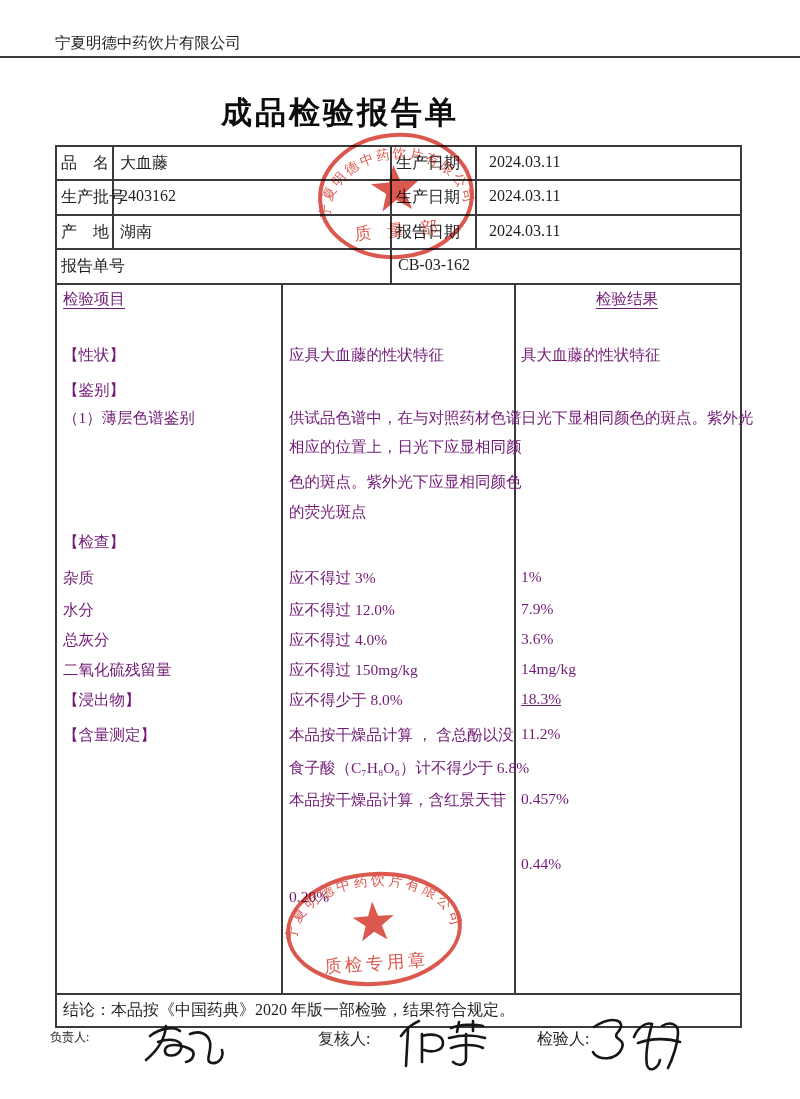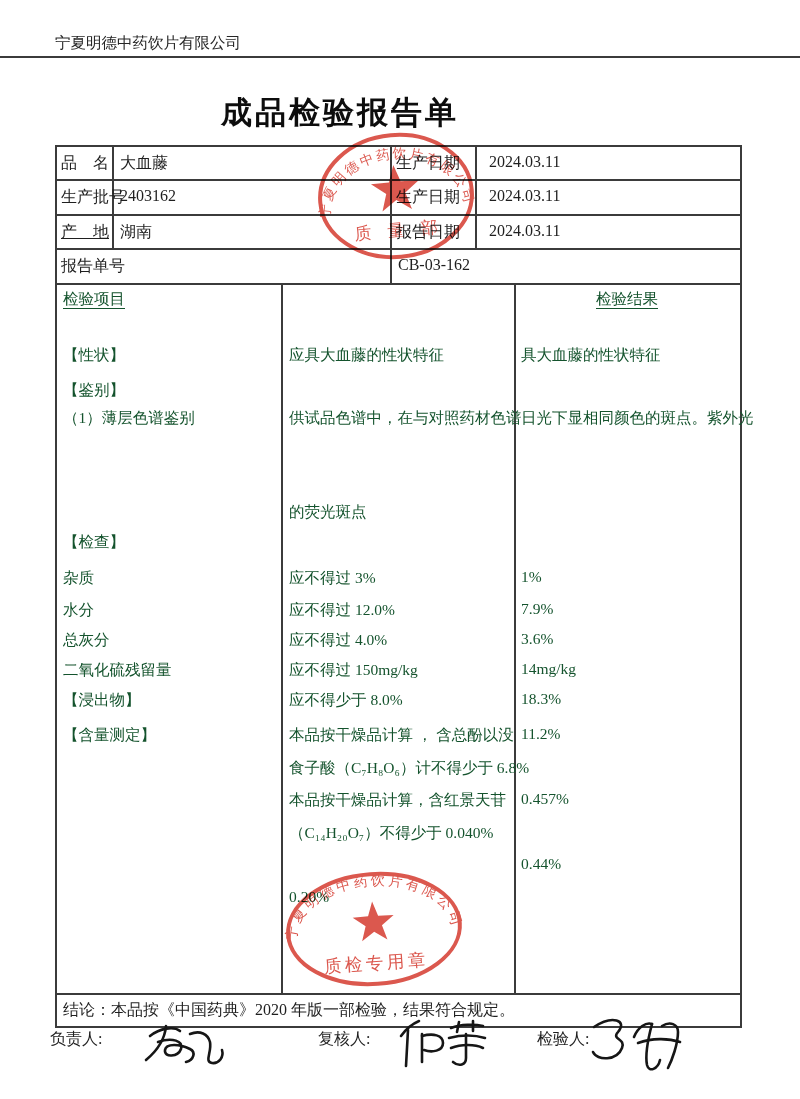--- a/index.html
+++ b/index.html
@@ -10,21 +10,21 @@
   }
   .abs{position:absolute;white-space:nowrap;}
   .hl{position:absolute;height:2px;background:#3b3b3b;}
   .vl{position:absolute;width:2px;background:#3b3b3b;}
   .hdr{font-size:15.5px;color:#262626;}
   .title{
     position:absolute;top:92px;left:0;width:680px;text-align:center;
     font-size:31px;font-weight:bold;letter-spacing:3px;color:#0d0d0d;
   }
   .info{font-size:16px;color:#1f1f1f;}
-  .bd{font-size:15.5px;color:#14532d;}
+  .bd{font-size:15.5px;color:#701a75;}
   .uh{text-decoration:underline;text-underline-offset:4px;}
   .cc{text-align:center;}
   .stamp{position:absolute;opacity:.85;mix-blend-mode:multiply;pointer-events:none;}
   .sig{position:absolute;pointer-events:none;}
   .sig path{fill:none;stroke:#161616;stroke-width:2.6;stroke-linecap:round;stroke-linejoin:round;}
 </style>
 </head>
 <body>
 
 <div class="page">
@@ -52,21 +52,21 @@
   <div class="abs info" style="left:61px;top:153px;">品　名</div>
   <div class="abs info" style="left:120px;top:153px;">大血藤</div>
   <div class="abs info" style="left:396px;top:153px;">生产日期</div>
   <div class="abs info" style="left:489px;top:153px;">2024.03.11</div>
 
   <div class="abs info" style="left:61px;top:187px;">生产批号</div>
   <div class="abs info" style="left:120px;top:187px;">2403162</div>
   <div class="abs info" style="left:396px;top:187px;">生产日期</div>
   <div class="abs info" style="left:489px;top:187px;">2024.03.11</div>
 
-  <div class="abs info" style="left:61px;top:222px;text-decoration:underline;">产　地</div>
+  <div class="abs info" style="left:61px;top:222px;">产　地</div>
   <div class="abs info" style="left:120px;top:222px;">湖南</div>
   <div class="abs info" style="left:396px;top:222px;">报告日期</div>
   <div class="abs info" style="left:489px;top:222px;">2024.03.11</div>
 
   <div class="abs info" style="left:61px;top:256px;">报告单号</div>
   <div class="abs info" style="left:398px;top:256px;">CB-03-162</div>
 
   <div class="abs bd uh" style="left:63px;top:289px;">检验项目</div>
   <div class="abs bd uh cc" style="left:514px;top:289px;width:226px;">检验结果</div>
 
@@ -76,46 +76,47 @@
   <div class="abs bd" style="left:63px;top:532px;">【检查】</div>
   <div class="abs bd" style="left:63px;top:568px;">杂质</div>
   <div class="abs bd" style="left:63px;top:600px;">水分</div>
   <div class="abs bd" style="left:63px;top:630px;">总灰分</div>
   <div class="abs bd" style="left:63px;top:660px;">二氧化硫残留量</div>
   <div class="abs bd" style="left:63px;top:690px;">【浸出物】</div>
   <div class="abs bd" style="left:63px;top:725px;">【含量测定】</div>
 
   <div class="abs bd" style="left:289px;top:345px;">应具大血藤的性状特征</div>
   <div class="abs bd" style="left:289px;top:408px;">供试品色谱中，在与对照药材色谱</div>
+  <div class="abs bd" style="left:289px;top:437px;">相应的位置上，日光下应显相同颜</div>
+  <div class="abs bd" style="left:289px;top:472px;">色的斑点。紫外光下应显相同颜色</div>
   <div class="abs bd" style="left:289px;top:502px;">的荧光斑点</div>
   <div class="abs bd" style="left:289px;top:568px;">应不得过 3%</div>
   <div class="abs bd" style="left:289px;top:600px;">应不得过 12.0%</div>
   <div class="abs bd" style="left:289px;top:630px;">应不得过 4.0%</div>
   <div class="abs bd" style="left:289px;top:660px;">应不得过 150mg/kg</div>
   <div class="abs bd" style="left:289px;top:690px;">应不得少于 8.0%</div>
   <div class="abs bd" style="left:289px;top:725px;">本品按干燥品计算 ，  含总酚以没</div>
   <div class="abs bd" style="left:289px;top:758px;">食子酸（C₇H₈O₆）计不得少于 6.8%</div>
   <div class="abs bd" style="left:289px;top:790px;text-align:center;">本品按干燥品计算，含红景天苷</div>
-  <div class="abs bd" style="left:289px;top:823px;">（C₁₄H₂₀O₇）不得少于 0.040%</div>
   <div class="abs bd" style="left:289px;top:888px;">0.20%</div>
 
   <div class="abs bd" style="left:521px;top:345px;">具大血藤的性状特征</div>
   <div class="abs bd" style="left:521px;top:408px;">日光下显相同颜色的斑点。紫外光</div>
   <div class="abs bd" style="left:521px;top:568px;">1%</div>
   <div class="abs bd" style="left:521px;top:600px;">7.9%</div>
   <div class="abs bd" style="left:521px;top:630px;">3.6%</div>
   <div class="abs bd" style="left:521px;top:660px;">14mg/kg</div>
-  <div class="abs bd" style="left:521px;top:690px;">18.3%</div>
+  <div class="abs bd" style="left:521px;top:690px;text-decoration:underline;">18.3%</div>
   <div class="abs bd" style="left:521px;top:725px;">11.2%</div>
   <div class="abs bd" style="left:521px;top:790px;">0.457%</div>
   <div class="abs bd" style="left:521px;top:855px;">0.44%</div>
 
   <div class="abs" style="left:63px;top:1000px;font-size:16px;">结论：本品按《中国药典》2020 年版一部检验，结果符合规定。</div>
 
-  <div class="abs" style="left:50px;top:1029px;font-size:16px;">负责人:</div>
+  <div class="abs" style="left:50px;top:1029px;font-size:12px;">负责人:</div>
   <div class="abs" style="left:318px;top:1029px;font-size:16px;">复核人:</div>
   <div class="abs" style="left:537px;top:1029px;font-size:16px;">检验人:</div>
 
   <svg class="sig" style="left:128px;top:1022px;" width="110" height="50" viewBox="0 0 110 50">
     <path d="M22,14 C32,6 46,4 52,9"></path>
     <path d="M38,4 C37,16 30,28 18,38"></path>
     <path d="M30,20 C44,15 56,19 53,27 C50,35 36,36 37,28 C38,21 52,22 62,27 C68,30 66,38 58,40"></path>
     <path d="M62,12 C72,8 80,12 82,20 C84,30 76,40 84,41 C91,42 96,35 94,28"></path>
   </svg>
   <svg class="sig" style="left:385px;top:1018px;" width="110" height="54" viewBox="0 0 110 54">

